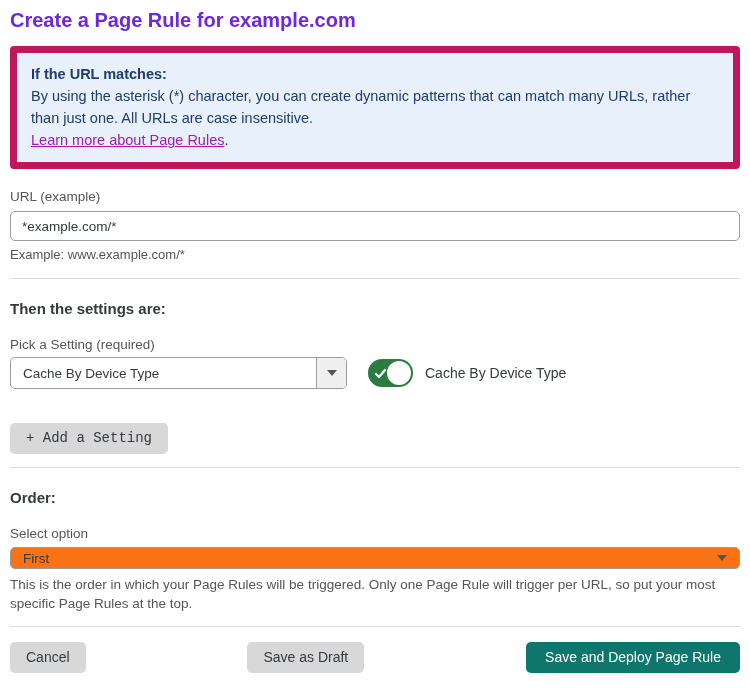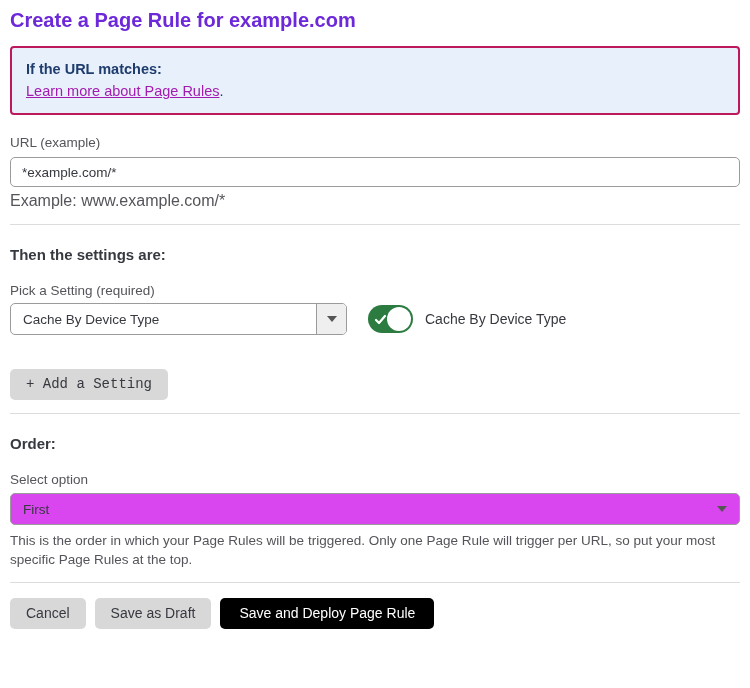--- a/index.html
+++ b/index.html
@@ -14,21 +14,21 @@
   .page-title {
     font-size: 20px;
     line-height: 25px;
     font-weight: 700;
     color: #6d28d9;
     margin-bottom: 13px;
   }
 
   .info-box {
     background: #e7f0fb;
-    border: 2px solid #be185d;
+    border: 7px solid #be185d;
     border-radius: 4px;
     padding: 10px 14px 11px 14px;
     color: #1e3c6e;
     font-size: 14.5px;
     line-height: 22px;
   }
   .info-box .info-heading { font-weight: 700; }
   .info-box .info-link {
     color: #a21caf;
     text-decoration: underline;
@@ -50,21 +50,21 @@
     border: 1px solid #9b9b9b;
     border-radius: 5px;
     padding: 8px 11px;
     font-family: "Liberation Sans", sans-serif;
     font-size: 13.5px;
     color: #36393f;
     background: #fff;
   }
   .helper-text {
     color: #54555a;
-    font-size: 16px;
+    font-size: 13px;
     line-height: 14px;
     margin-top: 7px;
   }
 
   .divider { border: none; border-top: 1px solid #dcdcdc; margin-top: 16px; }
 
   .section-heading {
     font-size: 15px;
     line-height: 16px;
     font-weight: 700;
@@ -138,61 +138,62 @@
     display: inline-block;
     border: none;
     border-radius: 5px;
     font-family: "Liberation Sans", sans-serif;
     font-size: 14px;
     line-height: 15px;
     padding: 8px 16px;
     cursor: pointer;
   }
   .btn-gray { background: #d8d8d8; color: #36393f; }
-  .btn-blue { background: #000000; color: #ffffff; padding: 8px 19px; }
+  .btn-blue { background: #0f766e; color: #ffffff; padding: 8px 19px; }
 
   .add-setting-btn { margin-top: 34px; font-family: Liberation Mono, monospace; }
   .divider-2 { margin-top: 13px; }
 
   .select-full {
     margin-top: 6px;
     width: 100%;
-    height: 32px;
+    height: 22px;
     border: 1px solid #9b9b9b;
     border-radius: 5px;
-    background: #d946ef;
+    background: #f97316;
     display: flex;
     align-items: center;
     padding: 0 12px;
     font-size: 13.5px;
     color: #36393f;
     cursor: pointer;
   }
   .select-full .select-value { flex: 1; }
 
   .order-helper {
     color: #54555a;
     font-size: 13.5px;
     line-height: 19px;
     margin-top: 6px;
   }
 
   .divider-3 { margin-top: 13px; }
 
-  .footer-actions { margin-top: 15px; display: flex; gap: 9px; }
+  .footer-actions { margin-top: 15px; display: flex; gap: 9px; justify-content: space-between; }
 </style>
 </head>
 <body>
 
 <div class="container">
 
   <div class="page-title">Create a Page Rule for example.com</div>
 
   <div class="info-box">
     <div class="info-heading">If the URL matches:</div>
+    <div class="info-body">By using the asterisk (*) character, you can create dynamic patterns that can match many URLs, rather than just one. All URLs are case insensitive.</div>
     <div><span class="info-link">Learn more about Page Rules</span><span>.</span></div>
   </div>
 
   <div class="field-label">URL (example)</div>
   <input class="text-input" type="text" value="*example.com/*" style="">
   <div class="helper-text">Example: www.example.com/*</div>
 
   <hr class="divider">
 
   <div class="section-heading">Then the settings are:</div>

